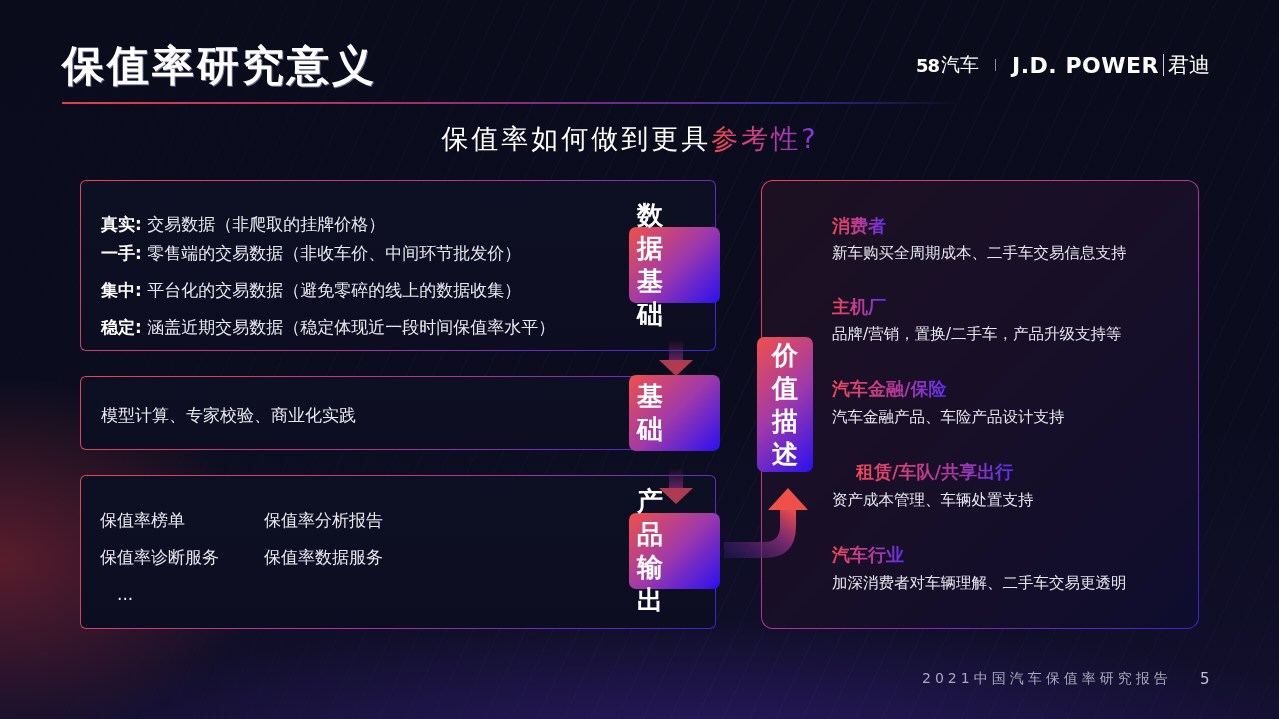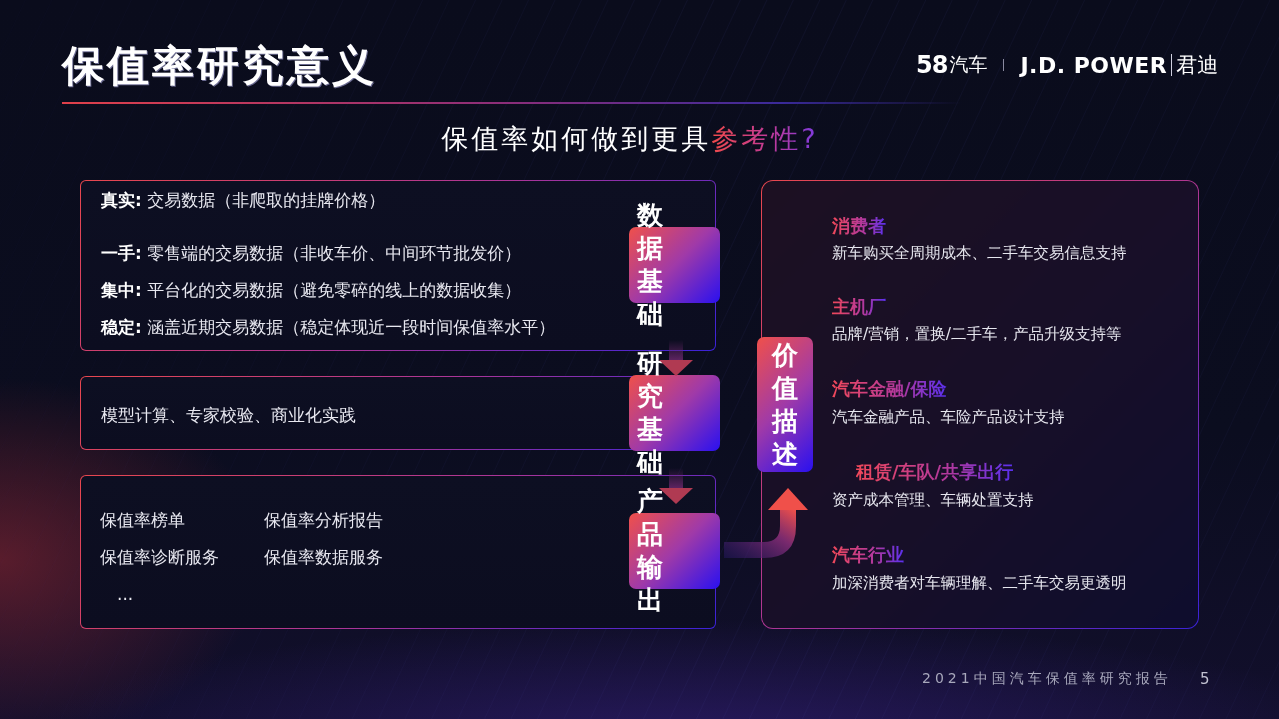--- a/index.html
+++ b/index.html
@@ -25,21 +25,21 @@
     text-shadow: 1px 1px 0 #6a6a90;
   }
   .title-rule {
     position: absolute; left: 62px; top: 102px; width: 900px; height: 2px;
     background: linear-gradient(90deg, #e0404a 0%, #8a2d7a 50%, #3a2a9a 80%, rgba(58,42,154,0) 100%);
   }
   .logos {
     position: absolute; left: 916px; top: 51px; height: 28px;
     display: flex; align-items: center; font-weight: bold; color: #fff;
   }
-  .logo-58 { font-size: 24px; letter-spacing: -1px; }
+  .logo-58 { font-size: 18px; letter-spacing: -1px; }
   .logo-58-cn { font-size: 19px; font-weight: normal; margin-left: 2px; }
   .logo-sep { width: 1px; height: 12px; background: #8a8aa0; margin: 0 16px; }
   .logo-jd { font-size: 22px; letter-spacing: 0.5px; }
   .logo-sep2 { width: 1px; height: 22px; background: #d0d0e0; margin: 0 4px; }
   .logo-jd-cn { font-size: 21px; font-weight: normal; }
 
   .subtitle {
     position: absolute; left: 0; width: 1260px; top: 121px; text-align: center;
     font-size: 27px; font-weight: normal; letter-spacing: 3px;
   }
@@ -58,21 +58,21 @@
     position: relative;
   }
   .box1 { left: 80px; top: 180px; width: 636px; height: 171px; }
   .box2 { left: 80px; top: 376px; width: 636px; height: 74px; }
   .box3 { left: 80px; top: 475px; width: 636px; height: 154px; }
   .box-right { left: 761px; top: 180px; width: 438px; height: 449px; border-radius: 12px; }
   .box-right .gbox-inner { border-radius: 11px; background: rgba(11,12,30,0.92); }
 
   .row { position: absolute; left: 20px; font-size: 17px; color: #e8e8f0; white-space: nowrap; }
   .row b { font-weight: bold; color: #fff; }
-  .b1r1 { top: 8px; } .b1r2 { top: 61px; } .b1r3 { top: 98px; } .b1r4 { top: 135px; }
+  .b1r1 { top: 32px; } .b1r2 { top: 61px; } .b1r3 { top: 98px; } .b1r4 { top: 135px; }
   .b2r1 { top: 27px; }
   .prod { position: absolute; font-size: 17px; color: #e8e8f0; white-space: nowrap; }
 
   .tag {
     position: absolute; width: 91px; height: 76px; border-radius: 7px;
     background: linear-gradient(135deg, #f0504a 0%, #a03aa8 50%, #2a10f0 100%);
     display: flex; align-items: center; justify-content: center;
     font-size: 26px; font-weight: bold; line-height: 33px; letter-spacing: 8px;
     padding-left: 8px; color: #fff;
   }
@@ -162,21 +162,20 @@
 </div>
 
 <div class="tag tag1">
   <div>
       <div>数 据</div>
       <div>基 础</div>
     </div>
 </div>
 <div class="tag tag2">
   <div>
-      <div>研 究</div>
       <div>基 础</div>
     </div>
 </div>
 <div class="tag tag3">
   <div>
       <div>产 品</div>
       <div>输 出</div>
     </div>
 </div>
 

